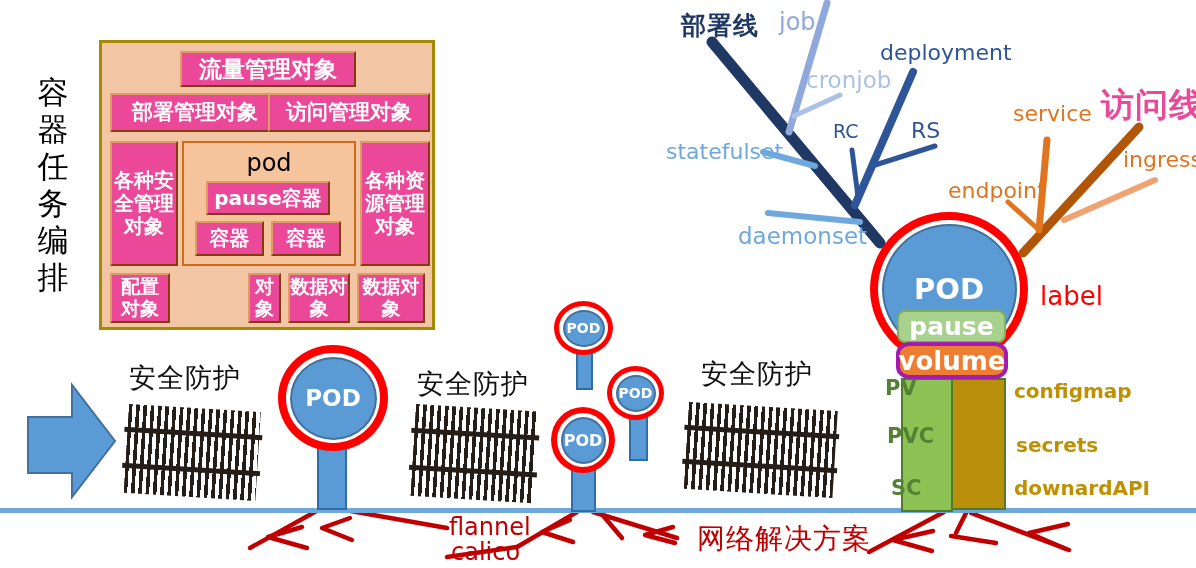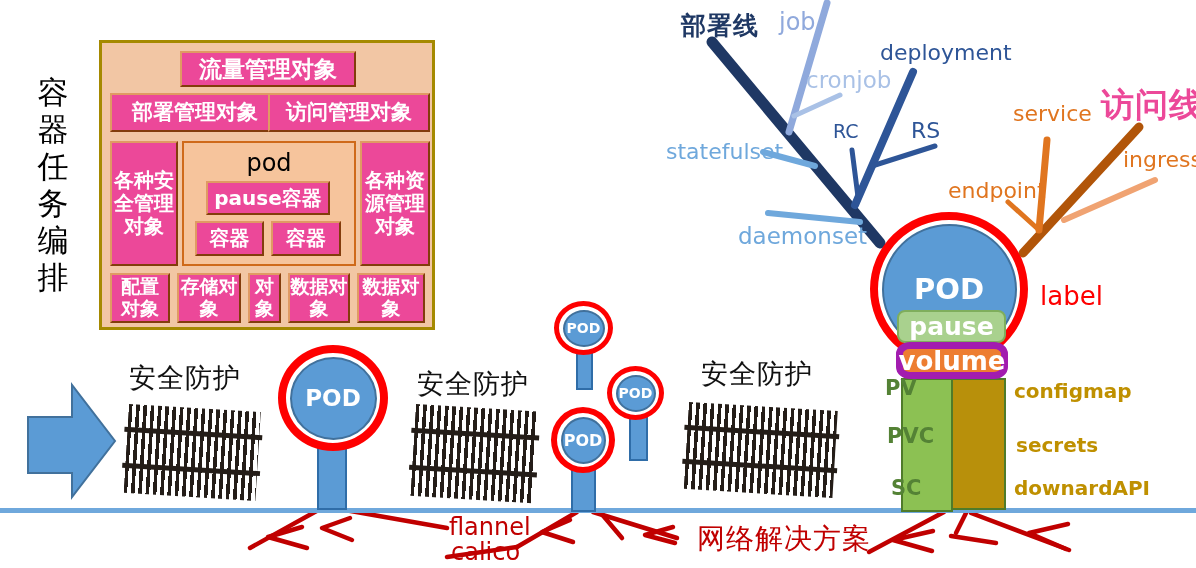--- a/index.html
+++ b/index.html
@@ -73,21 +73,21 @@
   #podA .blue{font-size:14px;}
   #podB{left:607px;top:366px;width:57px;height:54px;border-width:5px;}
   #podB .blue{font-size:14px;}
   #podC{left:551px;top:407px;width:64px;height:66px;border-width:6px;}
   #podC .blue{font-size:16px;}
 
   #pause{position:absolute;left:897px;top:310px;width:109px;height:33px;box-sizing:border-box;
          background:#a9d18e;border:2px solid #7fae5c;border-radius:8px;z-index:5;
          display:flex;align-items:center;justify-content:center;color:#fff;font-weight:bold;font-size:25px;}
   #volume{position:absolute;left:896px;top:342px;width:112px;height:37px;box-sizing:border-box;
-         background:#ed7d31;border:7px solid #a21caf;border-radius:14px/12px;z-index:6;
+         background:#ed7d31;border:4px solid #a21caf;border-radius:14px/12px;z-index:6;
          display:flex;align-items:center;justify-content:center;color:#fff;font-weight:bold;font-size:26px;}
   .col{position:absolute;box-sizing:border-box;border:2px solid #4f7b2a;z-index:4;}
   #col-green{left:901px;top:378px;width:52px;height:134px;background:#8cc153;}
   #col-olive{left:951px;top:378px;width:55px;height:132px;background:#b8900b;}
 
   
   #ground{position:absolute;left:0;top:508px;width:1196px;height:4.5px;background:#6fa8dc;z-index:2;}
   .pole{position:absolute;background:#5b9bd5;border:2px solid #2f6da8;box-sizing:border-box;z-index:3;}
   #pole1{left:317px;top:437px;width:30px;height:73px;}
   #poleA{left:576px;top:351px;width:17px;height:39px;}
@@ -165,21 +165,20 @@
     <div class="cell" id="c-access">访问管理对象</div>
     <div class="cell" id="c-sec">各种安全管理对象</div>
     <div id="podbox">
       <div class="pt">pod</div>
       <div class="cell" id="c-pause">pause容器</div>
       <div class="cell" id="c-cont1">容器</div>
       <div class="cell" id="c-cont2">容器</div>
     </div>
     <div class="cell" id="c-res">各种资源管理对象</div>
     <div class="cell" id="c-b1">配置对象</div>
-    <div class="cell" id="c-b2">存储对象</div>
     <div class="cell" id="c-b3">对象</div>
     <div class="cell" id="c-b4">数据对象</div>
     <div class="cell" id="c-b5">数据对象</div>
   </div>
 
   <div class="lbl" id="t-deployline">部署线</div>
   <div class="lbl" id="t-job">job</div>
   <div class="lbl" id="t-cronjob">cronjob</div>
   <div class="lbl" id="t-deployment">deployment</div>
   <div class="lbl" id="t-rc">RC</div>

